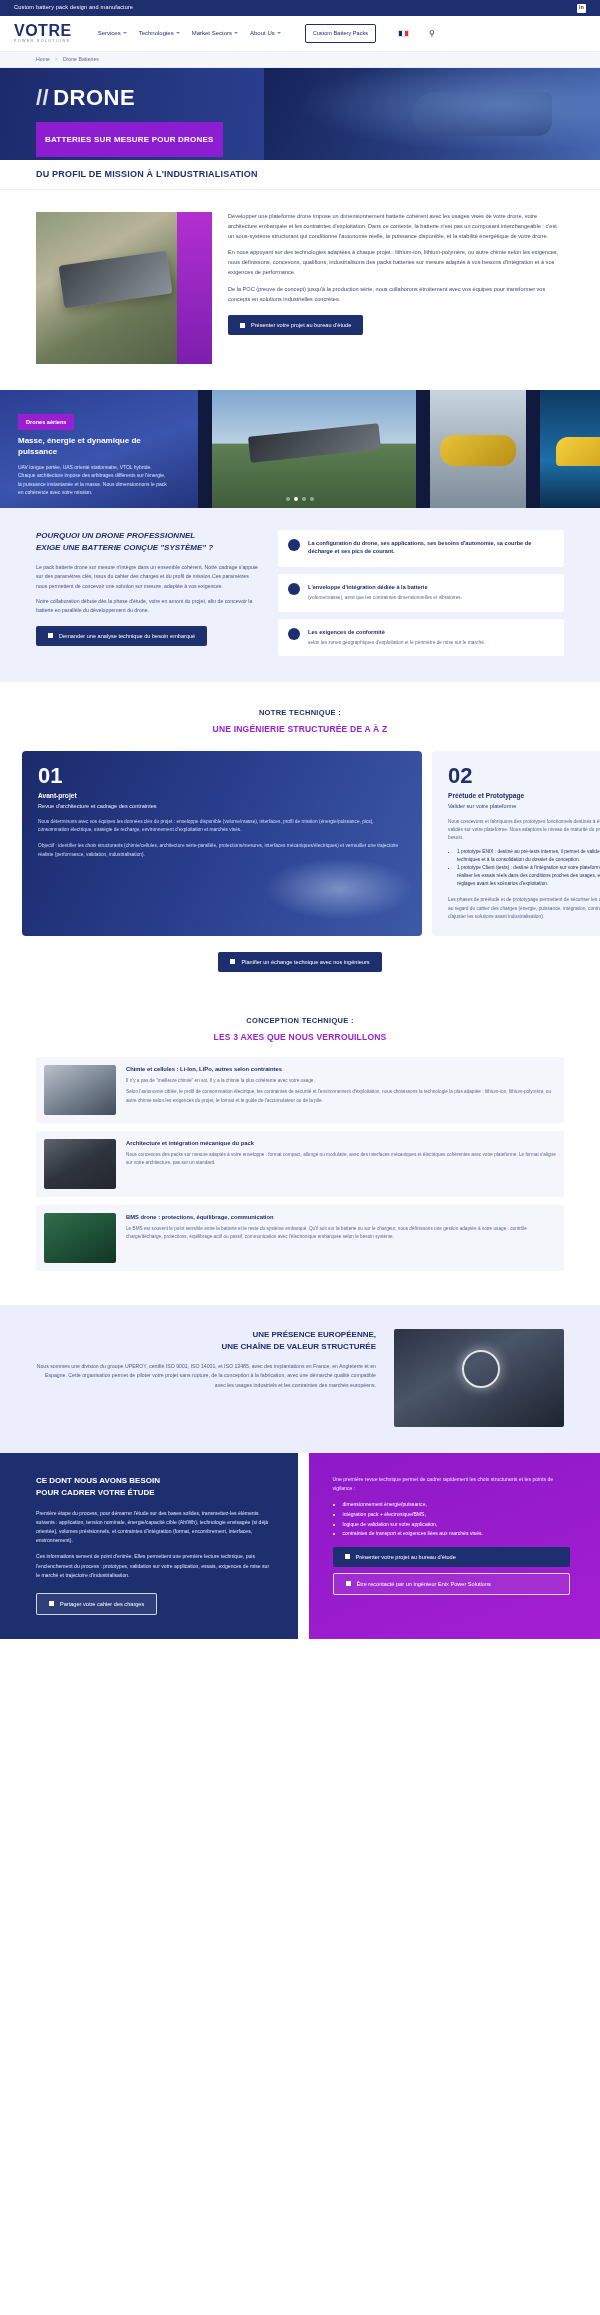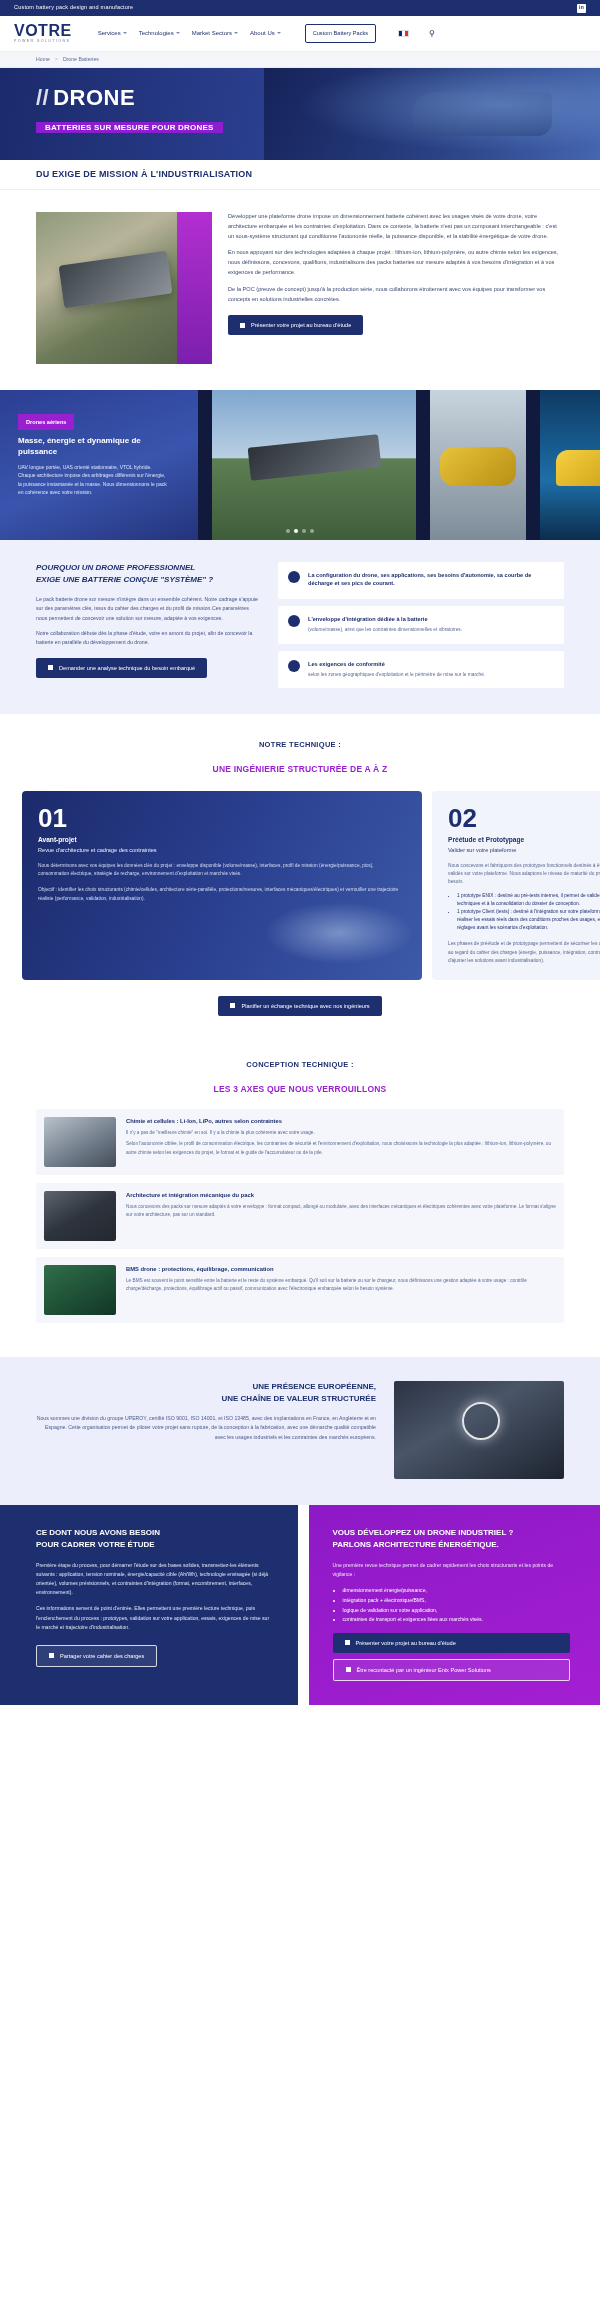--- a/index.html
+++ b/index.html
@@ -103,21 +103,21 @@
   .hero-title {
     font-size: 22px; font-weight: 800; color: #ffffff; letter-spacing: .5px;
   }
   .hero-title .slash { color: #ffffff; opacity: .85; margin-right: 4px; }
   .hero-badge {
     display: inline-block;
     background: #8c1dd1;
     color: #fff;
     font-size: 8px;
     font-weight: 700;
-    padding: 0 9px;
+    padding: 12px 9px;
     margin-top: 8px;
     letter-spacing: .2px;
   }
   .hero-strip {
     background: #ffffff;
     padding: 8px 36px;
     font-size: 9px;
     font-weight: 800;
     color: #1d2f6f;
     letter-spacing: .2px;
@@ -162,21 +162,21 @@
     border: none;
     border-radius: 2px;
     cursor: pointer;
     margin-top: 4px;
     font-family: inherit;
   }
   .btn .sq { width: 5px; height: 5px; background: #ffffff; display: inline-block; }
   
   .gallery {
     position: relative;
-    height: 150px;
+    height: 118px;
     display: flex;
     background: #111a3c;
     gap: 14px;
   }
   .gal-pane { flex: 1; position: relative; overflow: hidden; }
   .gal-1 { flex: 0 0 33%; background: linear-gradient(160deg,#2b3f93 0%, #3a55ae 55%, #24347c 100%); }
   .gal-2 { flex: 0 0 34%; background: linear-gradient(180deg,#7fa7cf 0%, #b9cfe2 45%, #5d7f54 46%, #3f5d3a 100%); }
   .gal-3 { flex: 0 0 16%; background: linear-gradient(180deg,#c8d4dd,#7e8c99); }
   .gal-4 { flex: 0 0 17%; background: linear-gradient(180deg,#0e3a63 0%, #1d6fa8 60%, #0b2d4d 100%); }
   .gal-2::after {
@@ -226,34 +226,34 @@
   }
   .why-card .bullet {
     flex: 0 0 12px; height: 12px; border-radius: 50%;
     background: #1d2f6f;
   }
   .why-card h4 { font-size: 5.6px; color: #1d2f6f; margin-bottom: 3px; }
   .why-card p { font-size: 4.8px; color: #5b6a96; line-height: 1.7; }
   
   .approach { background: #ffffff; padding: 26px 0 22px 0; text-align: center; }
   .sec-kicker { font-size: 7.5px; font-weight: 800; color: #1d2f6f; letter-spacing: .3px; }
-  .sec-title { font-size: 8.5px; font-weight: 800; color: #9a1fd1; margin-top: 12px; letter-spacing: .2px; }
+  .sec-title { font-size: 8.5px; font-weight: 800; color: #9a1fd1; margin-top: 4px; letter-spacing: .2px; }
   .steps { display: flex; gap: 10px; padding: 16px 22px 0 22px; align-items: stretch; }
   .step {
     flex: 0 0 400px;
     border-radius: 4px;
     padding: 14px 16px;
     text-align: left;
     position: relative;
     overflow: hidden;
     min-height: 140px;
   }
   .step-1 { background: linear-gradient(115deg,#1b2a6b 0%, #2a3f8f 50%, #3c5aa8 100%); color: #fff; }
   .step-2 { background: #f2f4fb; color: #1d2f6f; flex: 0 0 220px; }
-  .step-num { font-size: 26px; font-weight: 800; line-height: 1; }
+  .step-num { font-size: 22px; font-weight: 800; line-height: 1; }
   .step-1 .step-num { color: #ffffff; }
   .step-2 .step-num { color: #1d2f6f; }
   .step-h { font-size: 6.6px; font-weight: 700; margin-top: 4px; }
   .step-sub { font-size: 5.6px; margin-top: 1px; opacity: .92; }
   .step p { font-size: 4.8px; line-height: 1.75; margin-top: 8px; }
   .step-1 p { color: #d7dff4; }
   .step-2 p { color: #586694; }
   .step ul { margin-top: 5px; padding-left: 9px; }
   .step li { font-size: 4.8px; line-height: 1.7; }
   .step-1 .drone-art {
@@ -357,21 +357,21 @@
 </div>
 
 <div class="hero">
   <div class="hero-inner">
     <div class="hero-title">
       <span class="slash">//</span><span>DRONE</span>
     </div>
     <div class="hero-badge">BATTERIES SUR MESURE POUR DRONES</div>
   </div>
 </div>
-<div class="hero-strip">DU EXIGE DE MISSION À L'INDUSTRIALISATION</div>
+<div class="hero-strip">DU PROFIL DE MISSION À L'INDUSTRIALISATION</div>
 
 <div class="intro">
   <div class="intro-img"></div>
   <div class="intro-text">
     <p>Développer une plateforme drone impose un dimensionnement batterie cohérent avec les usages visés de votre drone, votre architecture embarquée et les contraintes d'exploitation. Dans ce contexte, la batterie n'est pas un composant interchangeable : c'est un sous-système structurant qui conditionne l'autonomie réelle, la puissance disponible, et la stabilité énergétique de votre drone.</p>
     <p>En nous appuyant sur des technologies adaptées à chaque projet : lithium-ion, lithium-polymère, ou autre chimie selon les exigences, nous définissons, concevons, qualifions, industrialisons des packs batteries sur mesure adaptés à vos besoins d'intégration et à vos exigences de performance.</p>
     <p>De la POC (preuve de concept) jusqu'à la production série, nous collaborons étroitement avec vos équipes pour transformer vos concepts en solutions industrielles concrètes.</p>
     <button class="btn">
       <span class="sq"></span>
       <span>Présenter votre projet au bureau d'étude</span>
@@ -511,22 +511,20 @@
     <h3 style="white-space:pre-line">CE DONT NOUS AVONS BESOIN
 POUR CADRER VOTRE ÉTUDE</h3>
     <p>Première étape du process, pour démarrer l'étude sur des bases solides, transmettez-les éléments suivants : application, tension nominale, énergie/capacité cible (Ah/Wh), technologie envisagée (si déjà orientée), volumes prévisionnels, et contraintes d'intégration (format, encombrement, interfaces, environnement).</p>
     <p>Ces informations servent de point d'entrée. Elles permettent une première lecture technique, puis l'enclenchement du process : prototypes, validation sur votre application, essais, exigences de mise sur le marché et trajectoire d'industrialisation.</p>
     <button class="btn white-border">
       <span class="sq"></span>
       <span>Partager votre cahier des charges</span>
     </button>
   </div>
   <div class="cta-right">
-    <h3 style="white-space:pre-line">VOUS DÉVELOPPEZ UN DRONE INDUSTRIEL ?
-PARLONS ARCHITECTURE ÉNERGÉTIQUE.</h3>
     <p>Une première revue technique permet de cadrer rapidement les choix structurants et les points de vigilance :</p>
     <ul>
       <li>dimensionnement énergie/puissance,</li>
       <li>intégration pack + électronique/BMS,</li>
       <li>logique de validation sur votre application,</li>
       <li>contraintes de transport et exigences liées aux marchés visés.</li>
     </ul>
     <button class="btn">
       <span class="sq"></span>
       <span>Présenter votre projet au bureau d'étude</span>

